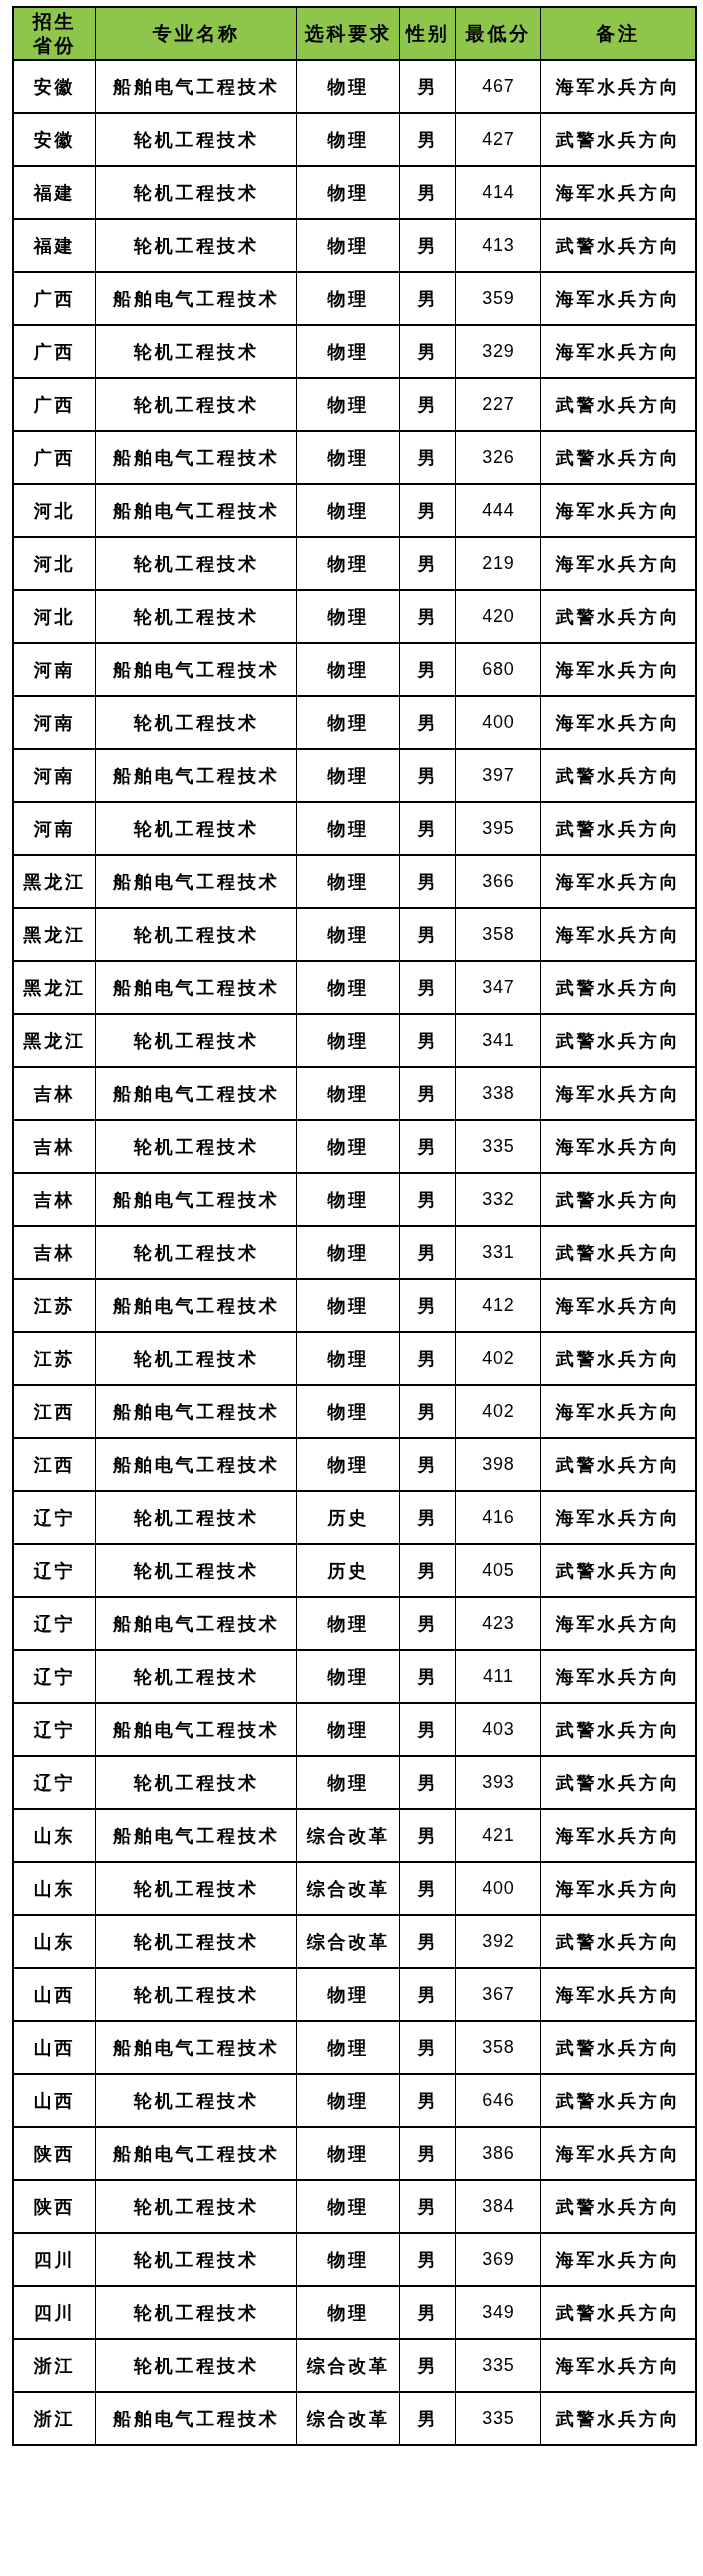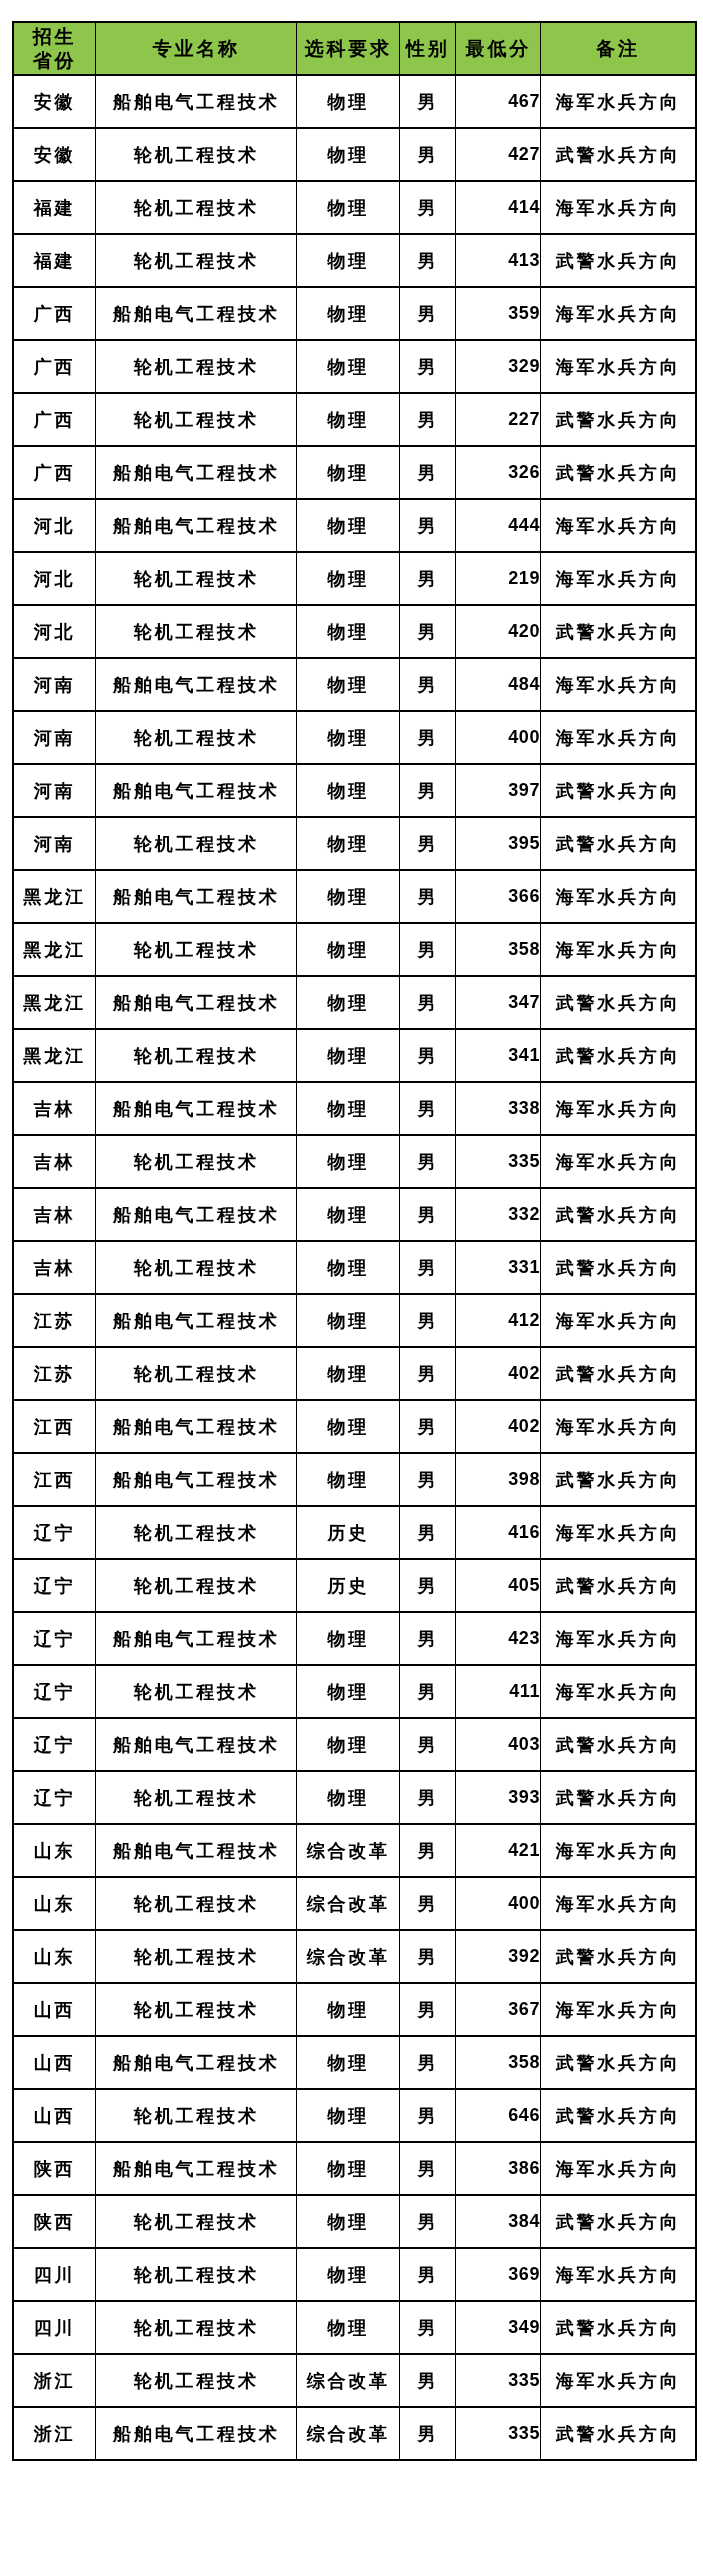--- a/index.html
+++ b/index.html
@@ -7,21 +7,21 @@
     position: relative;
     width: 704px;
     height: 2576px;
     background: #ffffff;
     font-family: "Liberation Sans", sans-serif;
     color: #000000;
   }
   table.score-table {
     position: absolute;
     left: 11.8px;
-    top: 21px;
+    top: 6px;
     width: 683px;
     border-collapse: collapse;
     table-layout: fixed;
     border: 2.1px solid #000000;
   }
   .score-table th, .score-table td {
     border-left: 1.4px solid #000000;
     border-right: 1.4px solid #000000;
     border-top: 2.1px solid #000000;
     border-bottom: 2.1px solid #000000;
@@ -41,22 +41,21 @@
   }
   .score-table td {
     font-size: 18px;
     font-weight: 600;
     letter-spacing: 2.8px;
     height: 51px; 
     white-space: nowrap;
   }
   .score-table td.col-min_score {
     letter-spacing: 0.7px;
-    font-weight: 700;
-    text-align: right;
+    font-weight: 400;
   }
 </style>
 </head>
 <body>
 
 <div class="page">
   <table class="score-table">
     <colgroup>
       <col style="width:83px">
       <col style="width:201px">
@@ -163,21 +162,21 @@
           <td class="col-subject_requirement">物理</td>
           <td class="col-gender">男</td>
           <td class="col-min_score">420</td>
           <td class="col-remark">武警水兵方向</td>
         </tr>
         <tr>
           <td class="col-province">河南</td>
           <td class="col-major">船舶电气工程技术</td>
           <td class="col-subject_requirement">物理</td>
           <td class="col-gender">男</td>
-          <td class="col-min_score">484</td>
+          <td class="col-min_score">680</td>
           <td class="col-remark">海军水兵方向</td>
         </tr>
         <tr>
           <td class="col-province">河南</td>
           <td class="col-major">轮机工程技术</td>
           <td class="col-subject_requirement">物理</td>
           <td class="col-gender">男</td>
           <td class="col-min_score">400</td>
           <td class="col-remark">海军水兵方向</td>
         </tr>

